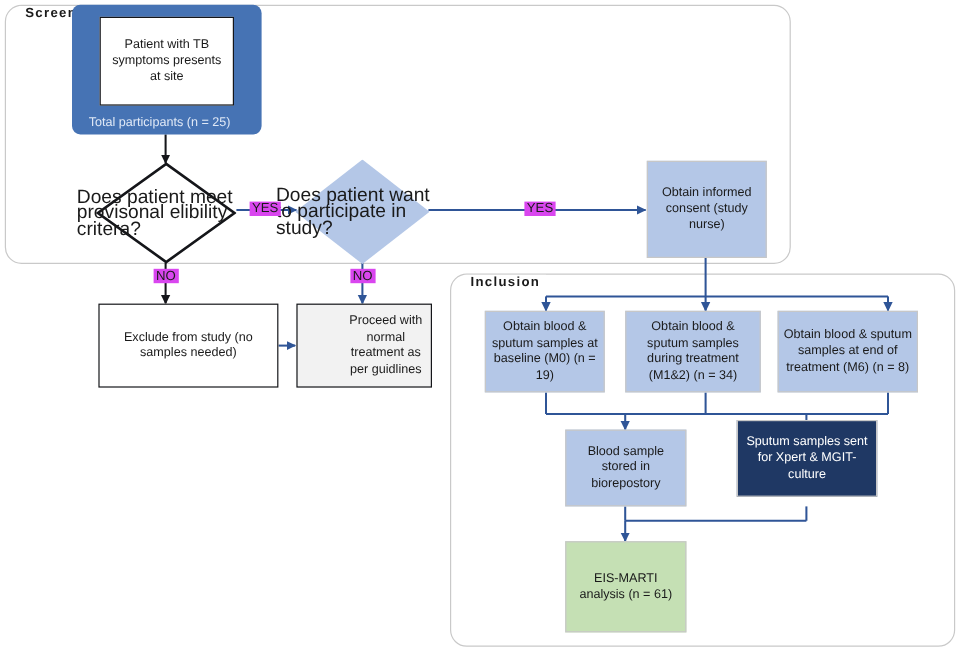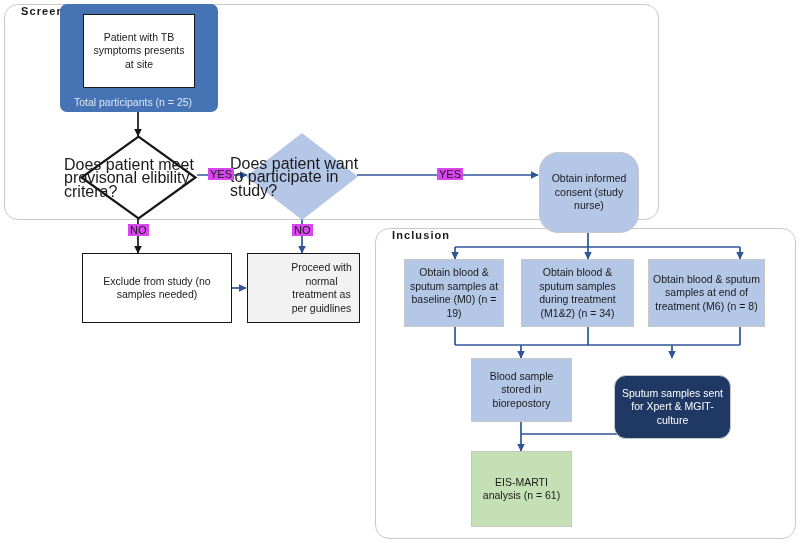--- a/index.html
+++ b/index.html
@@ -198,21 +198,21 @@
     <div class="diamond-text">Does patient meet provisonal elibility critera?</div>
   </div>
 
   <div class="diamond-wrap" style="left:246px; top:133px; width:112px; height:87px;">
     <svg class="diamond-shape" viewBox="0 0 112 87" preserveAspectRatio="none">
       <polygon points="56,0 112,43.5 56,87 0,43.5" fill="#b4c7e7"></polygon>
     </svg>
     <div class="diamond-text">Does patient want to participate in study?</div>
   </div>
 
-  <div class="node box-blue" style="left:539px; top:152px; width:100px; height:81px;border-radius:19px;">
+  <div class="node box-blue" style="left:539px; top:134px; width:100px; height:81px;">
     <span>Obtain informed consent (study nurse)</span>
   </div>
 
   <div class="node box-white" style="left:82px; top:253px; width:150px; height:70px;">
     <span>Exclude from study (no samples needed)</span>
   </div>
 
   <div class="node box-gray" style="left:247px; top:253px; width:113px; height:70px;padding-left:40px;">
     <span>Proceed with normal treatment as per guidlines</span>
   </div>
@@ -226,21 +226,21 @@
   </div>
 
   <div class="node box-blue" style="left:648px; top:259px; width:117px; height:68px;">
     <span>Obtain blood &amp; sputum samples at end of treatment (M6) (n = 8)</span>
   </div>
 
   <div class="node box-blue" style="left:471px; top:358px; width:101px; height:64px;">
     <span>Blood sample stored in biorepostory</span>
   </div>
 
-  <div class="node box-navy" style="left:614px; top:375px; width:117px; height:64px;border-radius:12px;">
+  <div class="node box-navy" style="left:614px; top:350px; width:117px; height:64px;">
     <span>Sputum samples sent for Xpert &amp; MGIT-culture</span>
   </div>
 
   <div class="node box-green" style="left:471px; top:451px; width:101px; height:76px;">
     <span>EIS-MARTI analysis (n = 61)</span>
   </div>
 
   <div class="edge-label" style="left:208px; top:168px;">YES</div>
   <div class="edge-label" style="left:128px; top:224px;">NO</div>
   <div class="edge-label" style="left:437px; top:168px;">YES</div>

